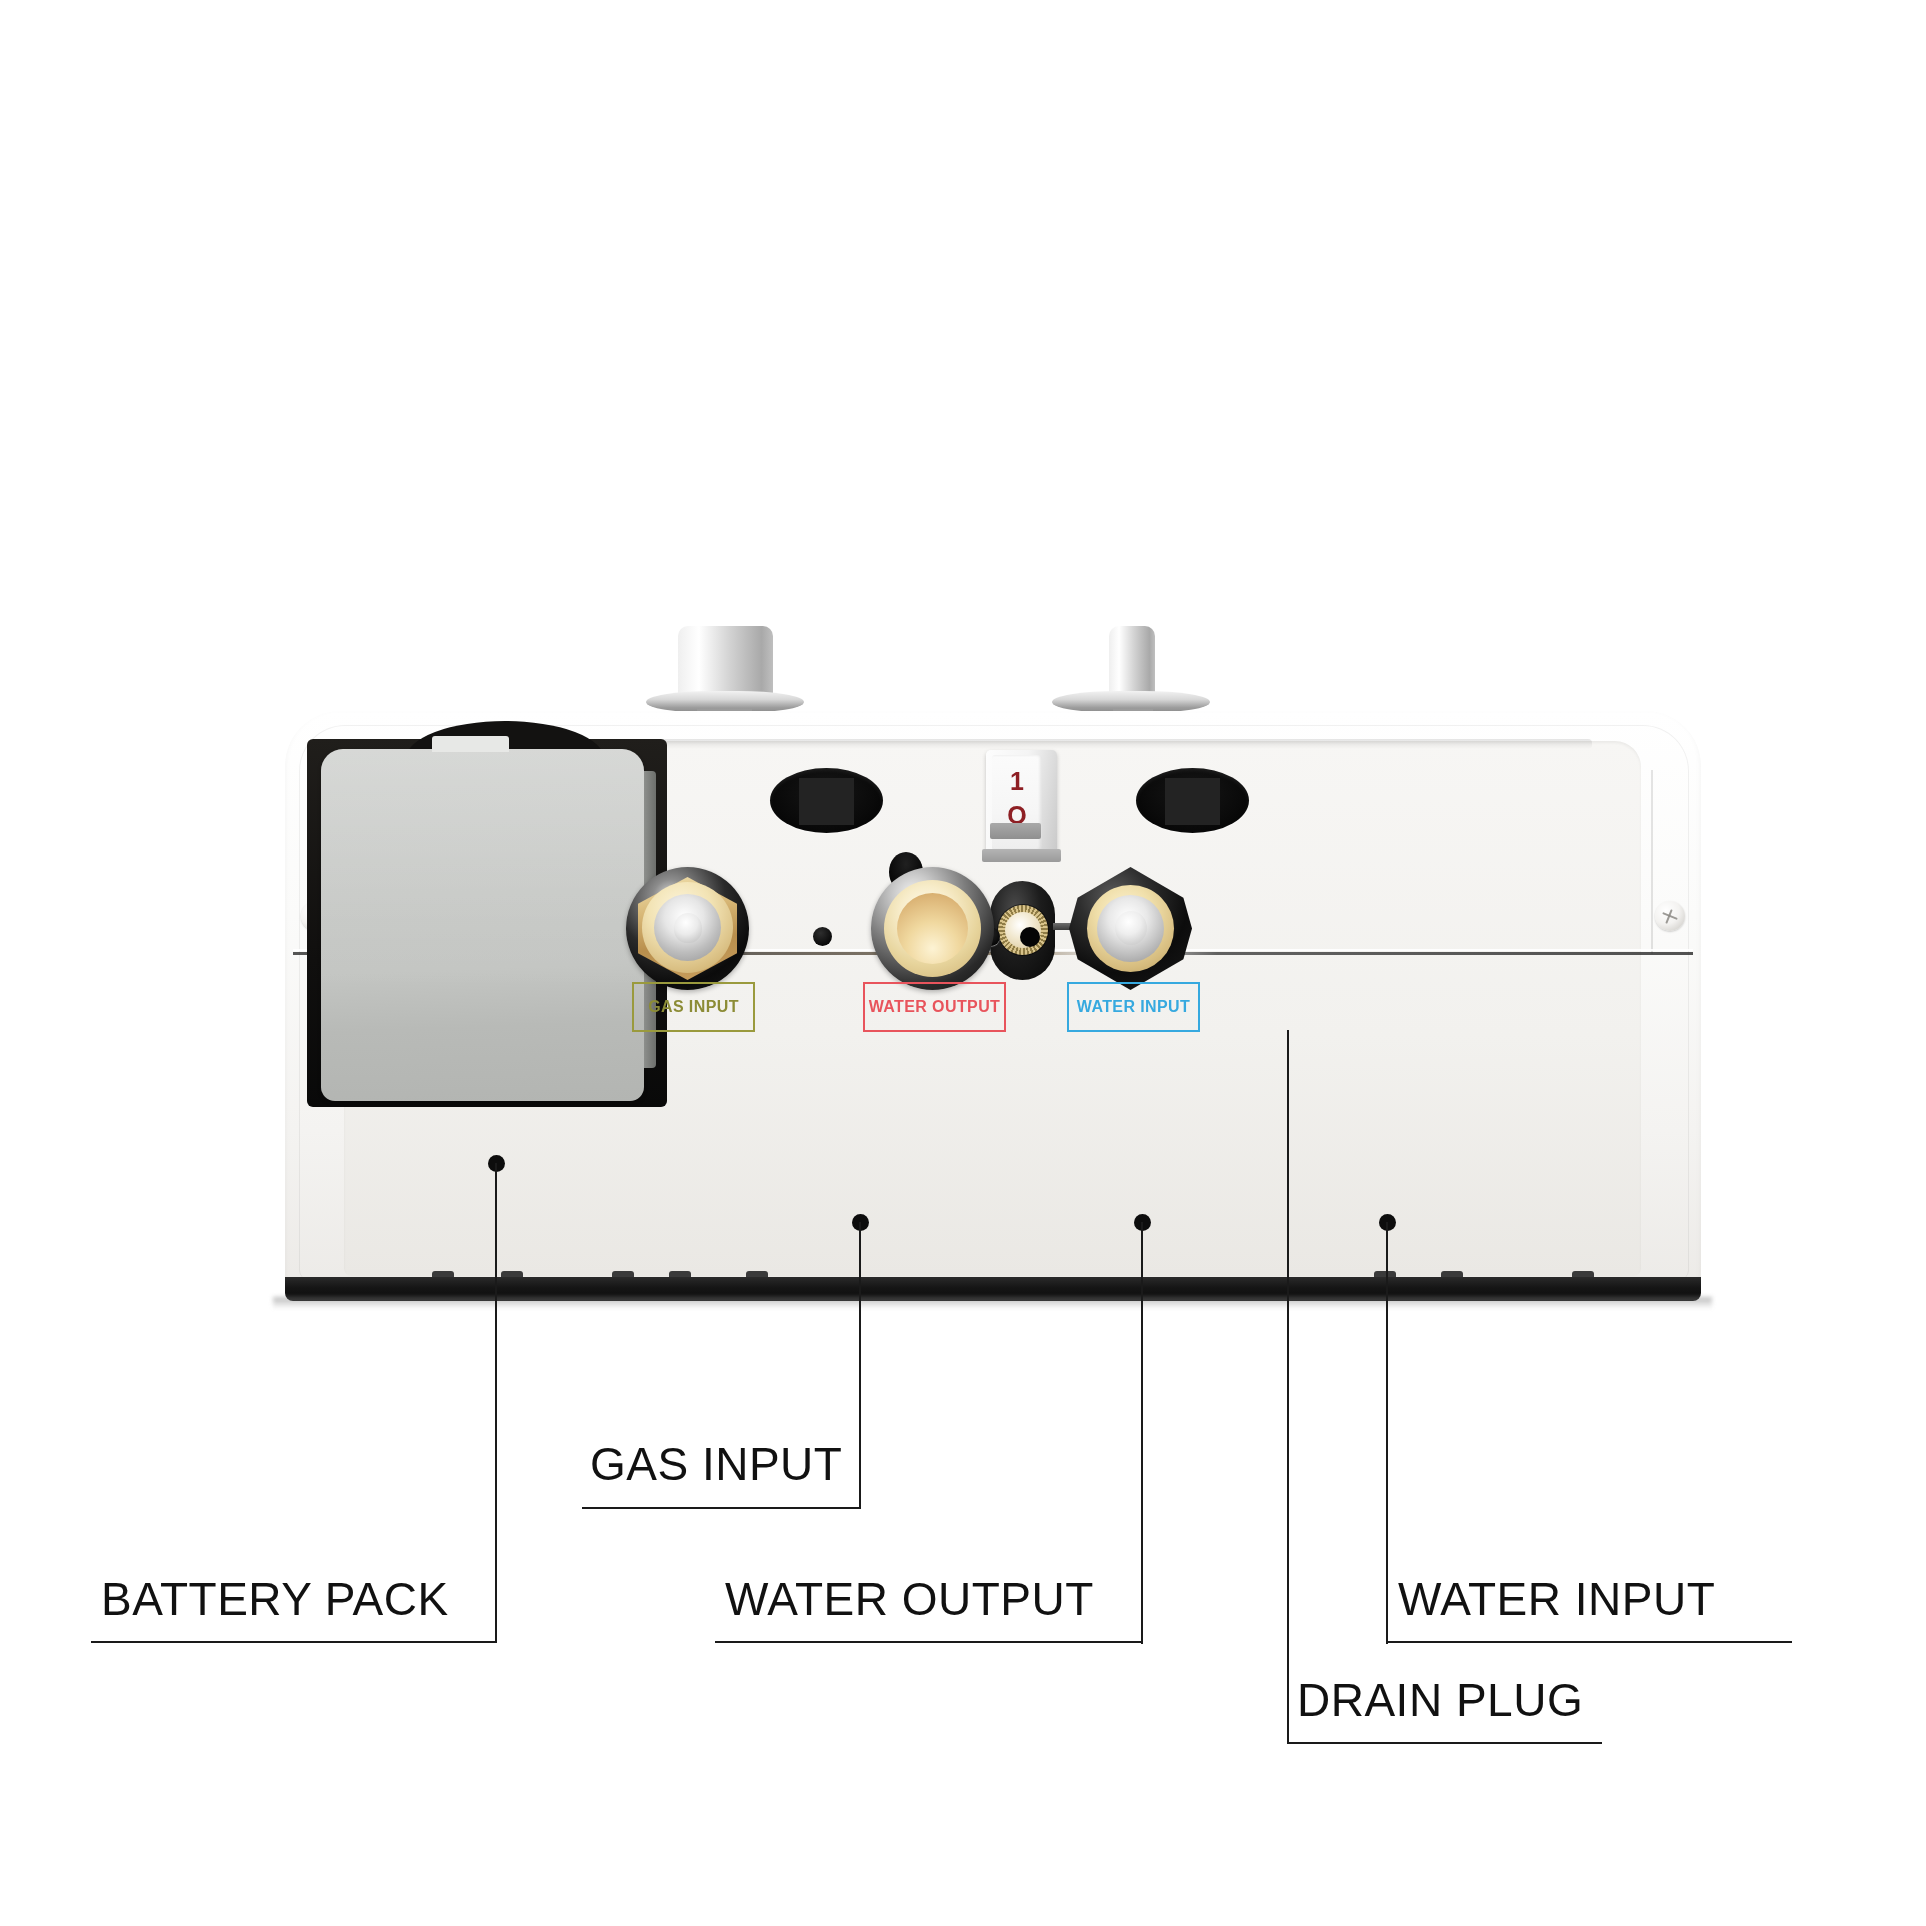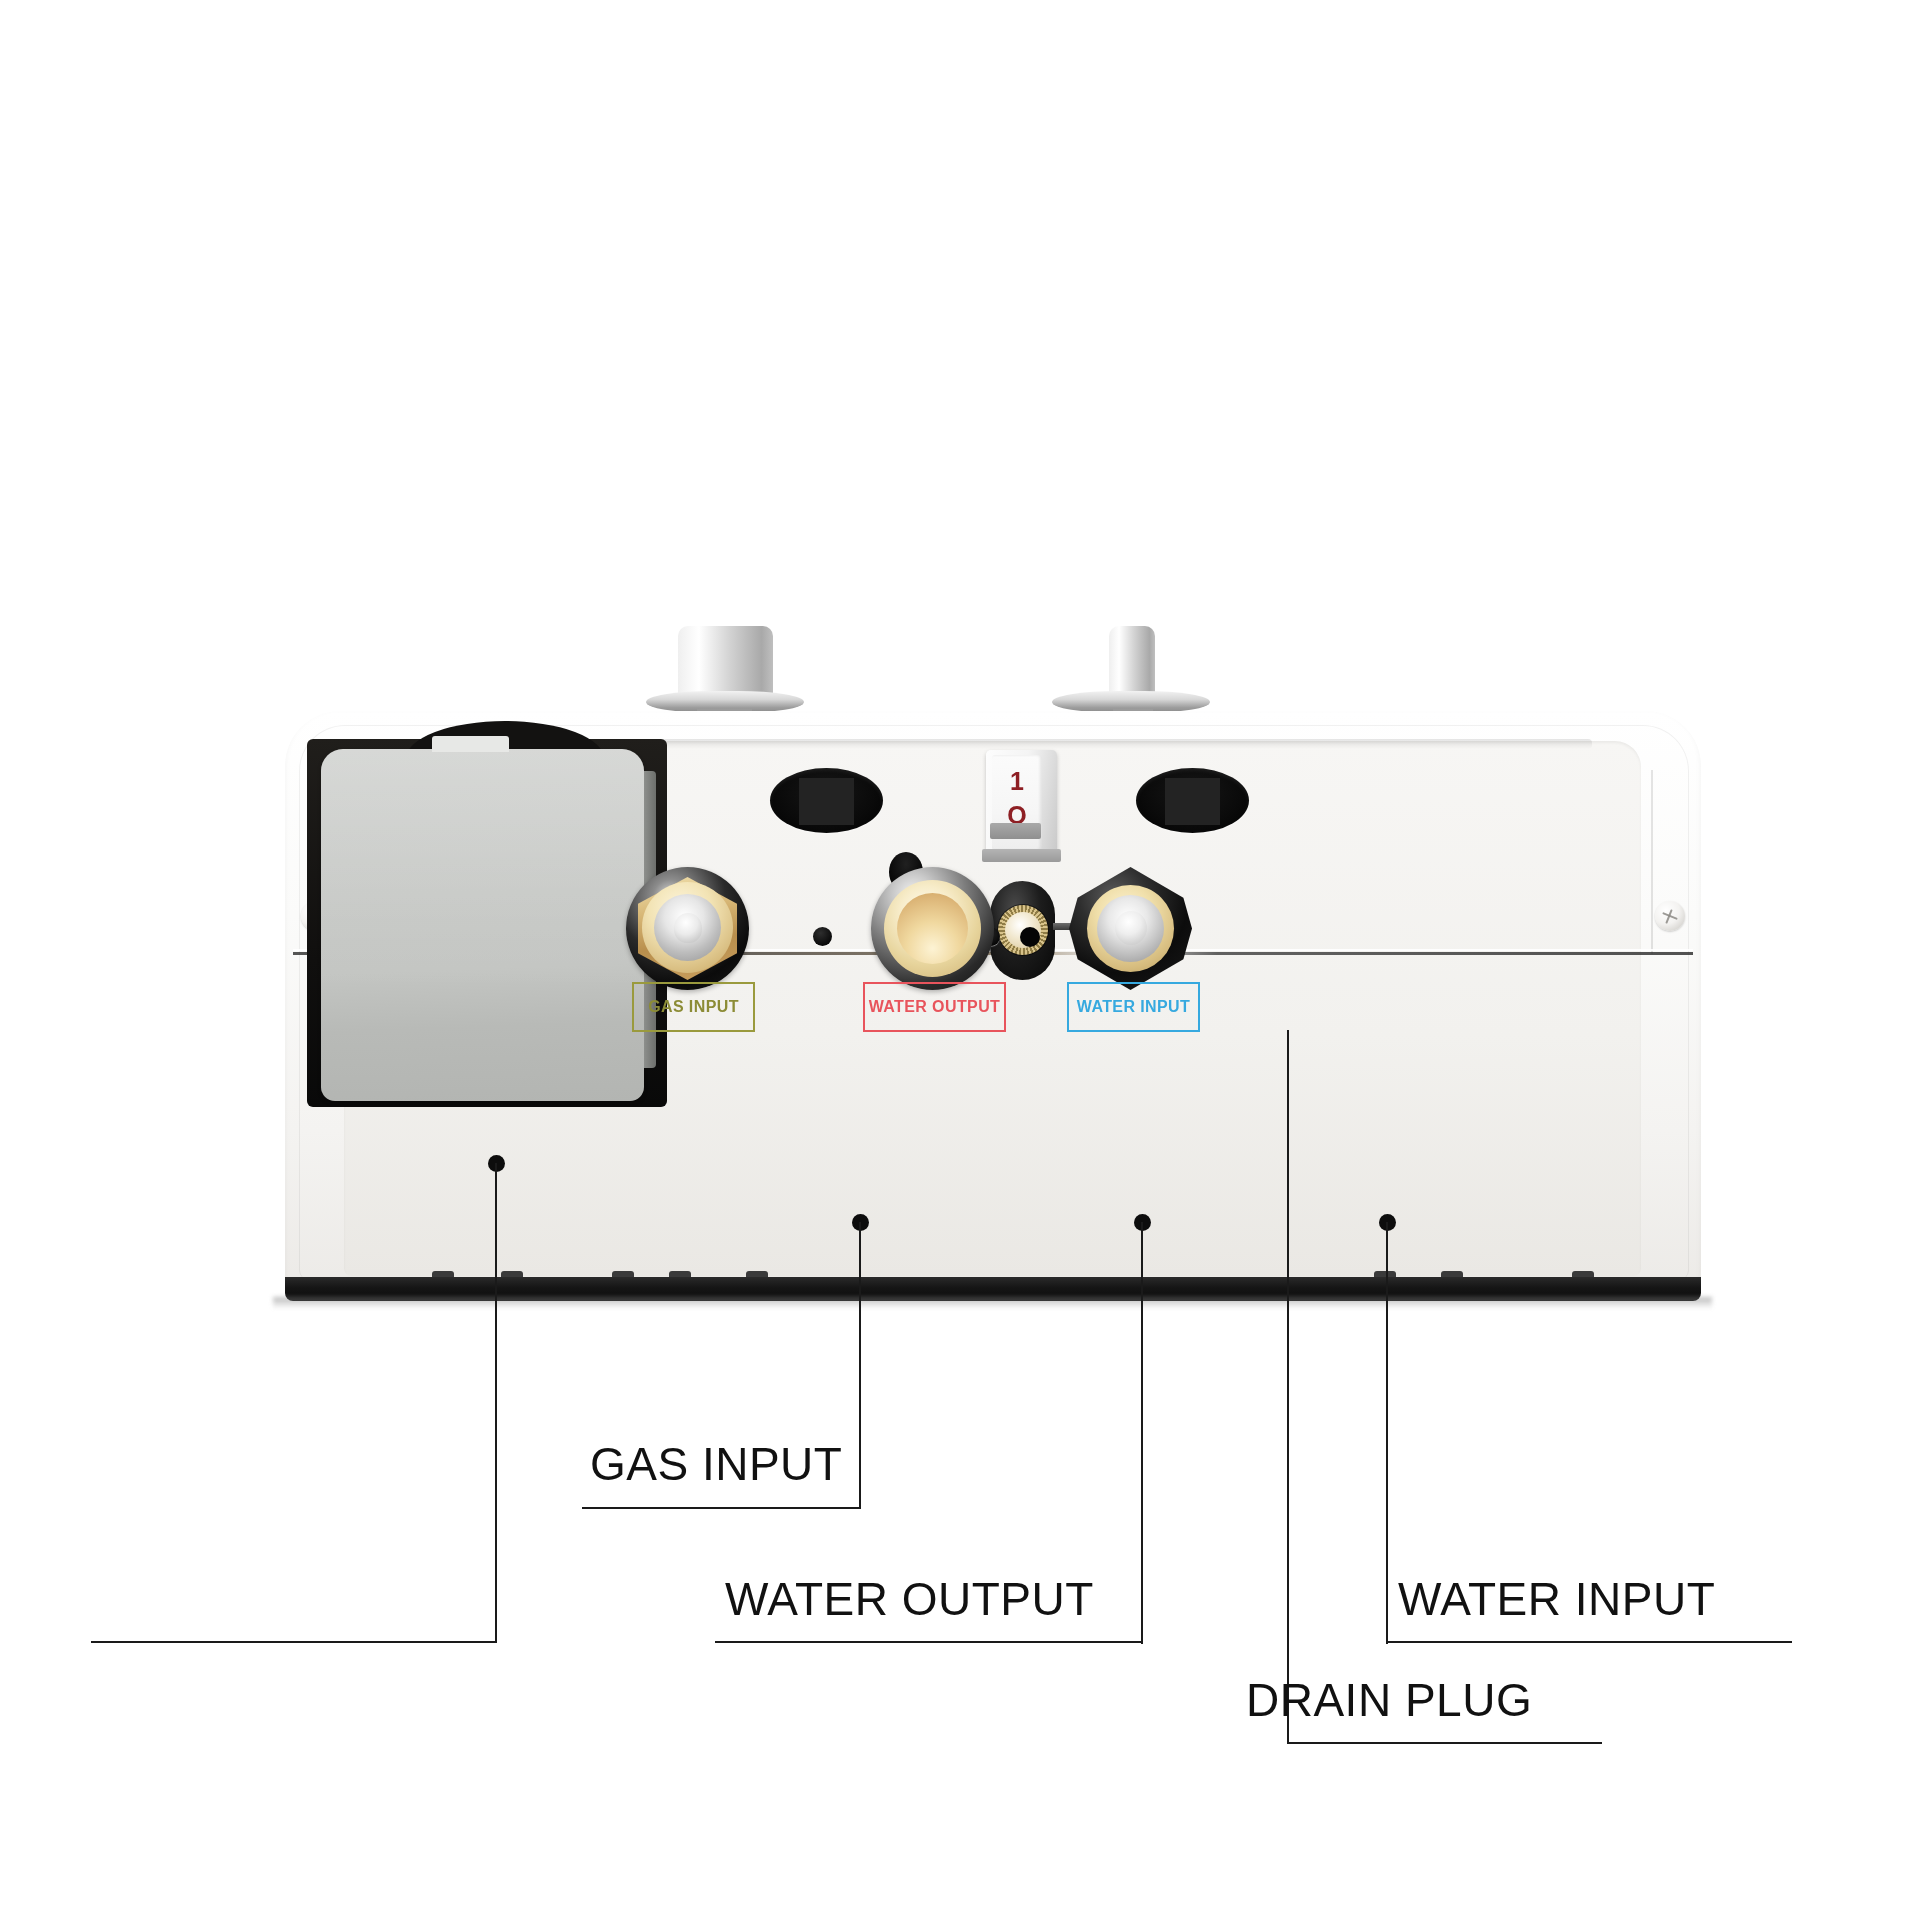--- a/index.html
+++ b/index.html
@@ -590,34 +590,35 @@
     <div class="foot" style="left:1089px;"></div>
     <div class="foot" style="left:1156px;"></div>
     <div class="foot" style="left:1287px;"></div>
     <div class="base-strip"></div>
     <div class="base-shadow"></div>
   </div>
 
   <div class="dot" style="left:488px; top:1155px;"></div>
   <div class="leader v" style="left:495px; top:1163px; height:480px;"></div>
   <div class="leader h" style="left:91px; top:1641px; width:406px;"></div>
+  <div class="callout" style="left:101px; top:1576px;">BATTERY PACK</div>
 
   <div class="dot" style="left:852px; top:1214px;"></div>
   <div class="leader v" style="left:859px; top:1222px; height:287px;"></div>
   <div class="leader h" style="left:582px; top:1507px; width:279px;"></div>
   <div class="callout" style="left:590px; top:1441px;">GAS INPUT</div>
 
   <div class="dot" style="left:1134px; top:1214px;"></div>
   <div class="leader v" style="left:1141px; top:1222px; height:422px;"></div>
   <div class="leader h" style="left:715px; top:1641px; width:428px;"></div>
   <div class="callout" style="left:725px; top:1576px;">WATER OUTPUT</div>
 
   <div class="dot" style="left:1379px; top:1214px;"></div>
   <div class="leader v" style="left:1386px; top:1222px; height:422px;"></div>
   <div class="leader h" style="left:1386px; top:1641px; width:406px;"></div>
   <div class="callout" style="left:1398px; top:1576px;">WATER INPUT</div>
 
   <div class="leader v" style="left:1287px; top:1030px; height:713px;"></div>
   <div class="leader h" style="left:1287px; top:1742px; width:315px;"></div>
-  <div class="callout" style="left:1246px; top:1677px;">DRAIN PLUG</div>
+  <div class="callout" style="left:1297px; top:1677px;">DRAIN PLUG</div>
 
 </div>
 
 
 </body></html>

